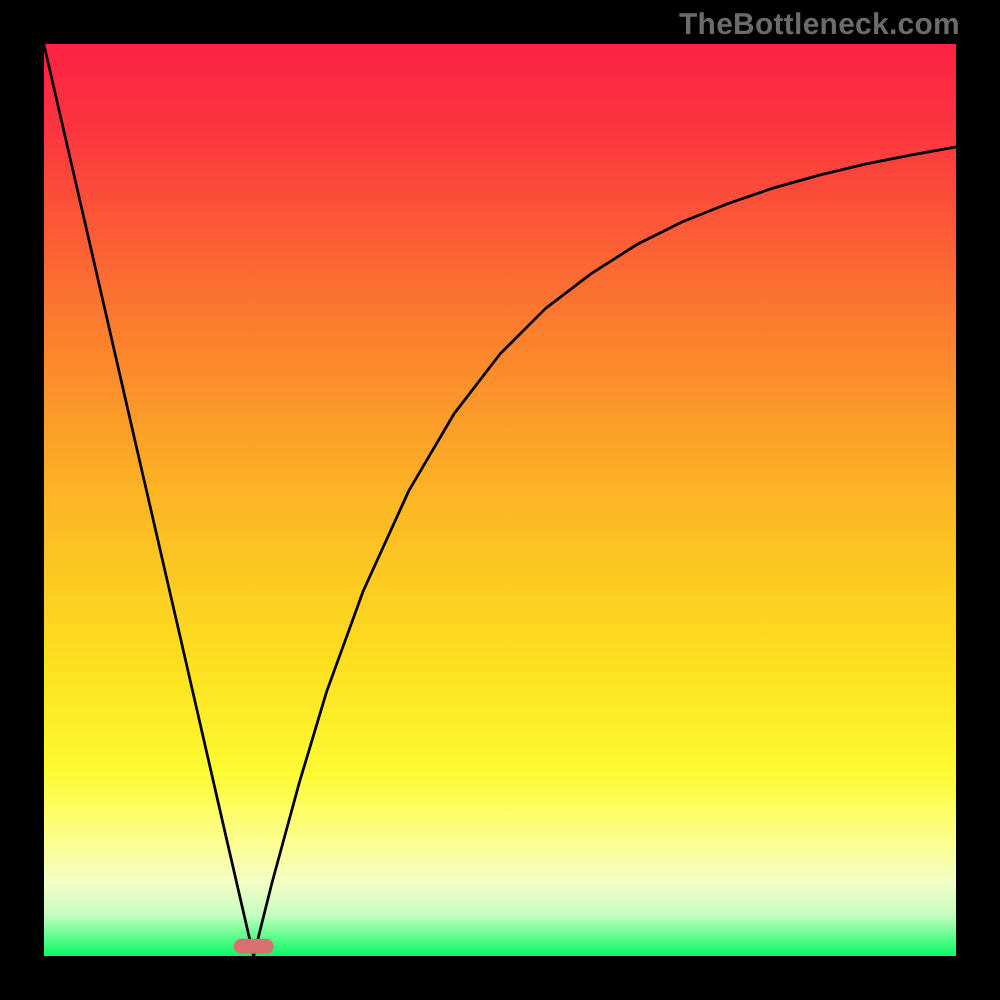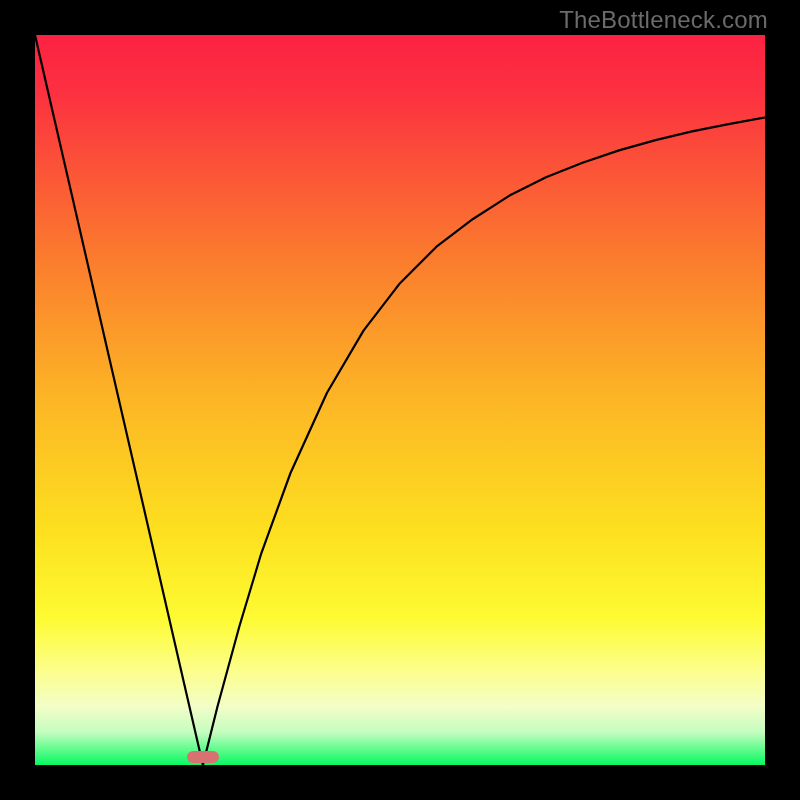--- a/index.html
+++ b/index.html
@@ -32,21 +32,21 @@
   .curve {
     position: absolute;
     inset: 0;
   }
   .watermark {
     position: absolute;
     top: 6px;
     right: 32px;
     color: #6b6b6b;
     font-size: 24px;
-    font-weight: 400;
+    font-weight: 700;
     letter-spacing: 0.2px;
   }
   .marker {
     position: absolute;
     background: #d87272;
     border-radius: 10px;
   }
 </style>
 </head>
 <body>

